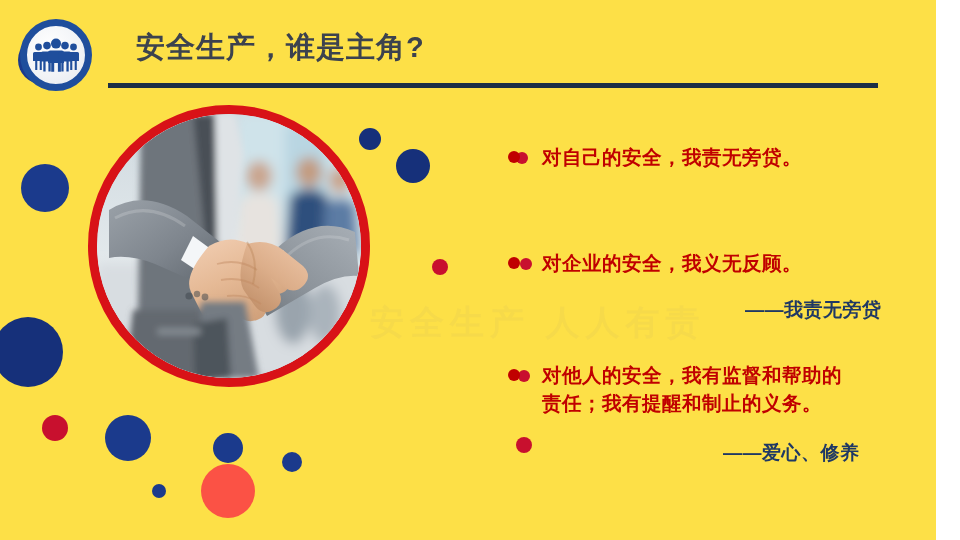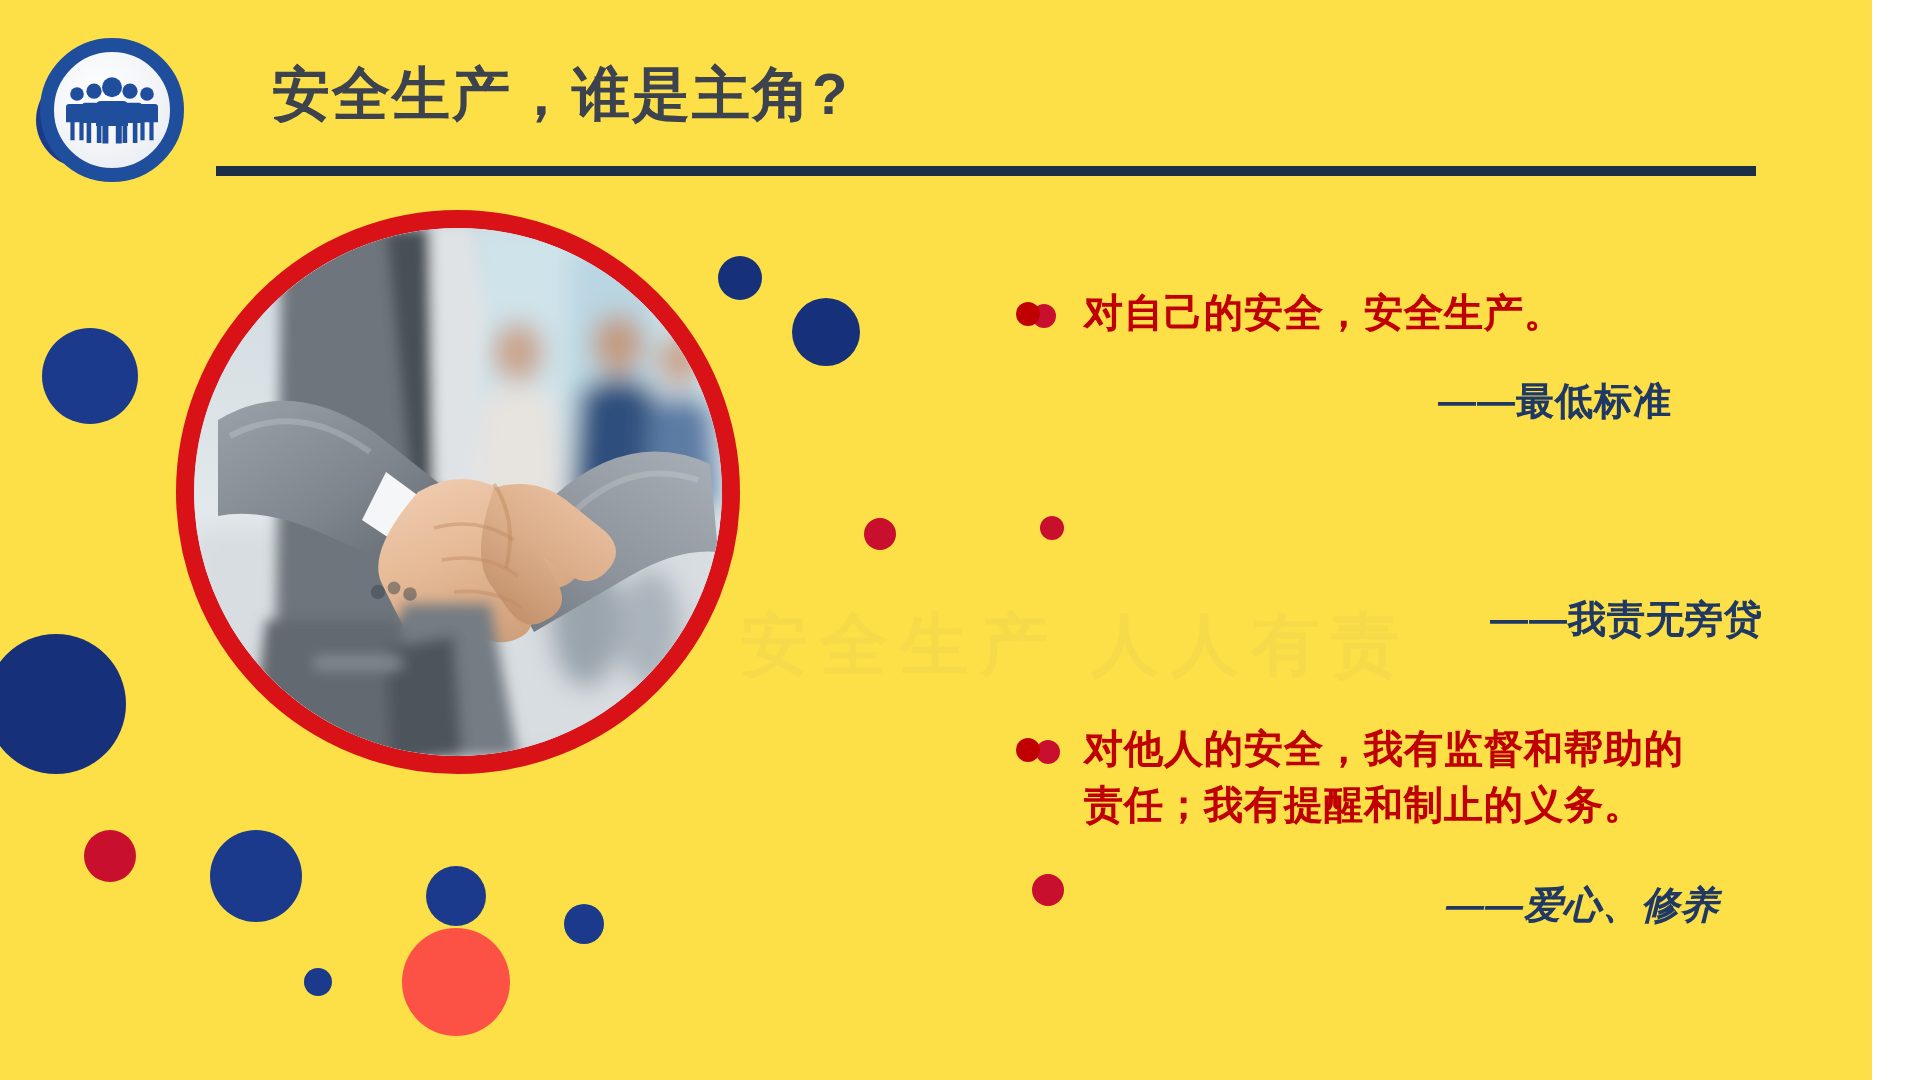--- a/index.html
+++ b/index.html
@@ -281,27 +281,30 @@
           <circle cx="92" cy="182" r="3.6"></circle>
           <circle cx="100" cy="180" r="3.2"></circle>
           <circle cx="108" cy="183" r="3.4"></circle>
         </g>
       </svg>
     </div>
   </div>
 
   <div class="bullet-block" style="left:508px; top:144px; width:400px;">
     <span class="bullet-dot"></span>
-    <div class="bullet-text">对自己的安全，安全生产。</div>
-  </div>
-  <div class="attribution" style="left:719px; top:188px;">——最低标准</div>
-
+    <div class="bullet-text">对自己的安全，我责无旁贷。</div>
+  </div>
+
+  <div class="bullet-block" style="left:508px; top:250px; width:400px;">
+    <span class="bullet-dot"></span>
+    <div class="bullet-text">对企业的安全，我义无反顾。</div>
+  </div>
   <div class="attribution" style="left:745px; top:297px;">——我责无旁贷</div>
 
   <div class="bullet-block" style="left:508px; top:362px; width:400px;">
     <span class="bullet-dot"></span>
     <div class="bullet-text">对他人的安全，我有监督和帮助的
 责任；我有提醒和制止的义务。</div>
   </div>
-  <div class="attribution" style="left:723px; top:440px;font-style:italic;">——爱心、修养</div>
+  <div class="attribution" style="left:723px; top:440px;">——爱心、修养</div>
 
 
 </div>
 
 </body></html>

